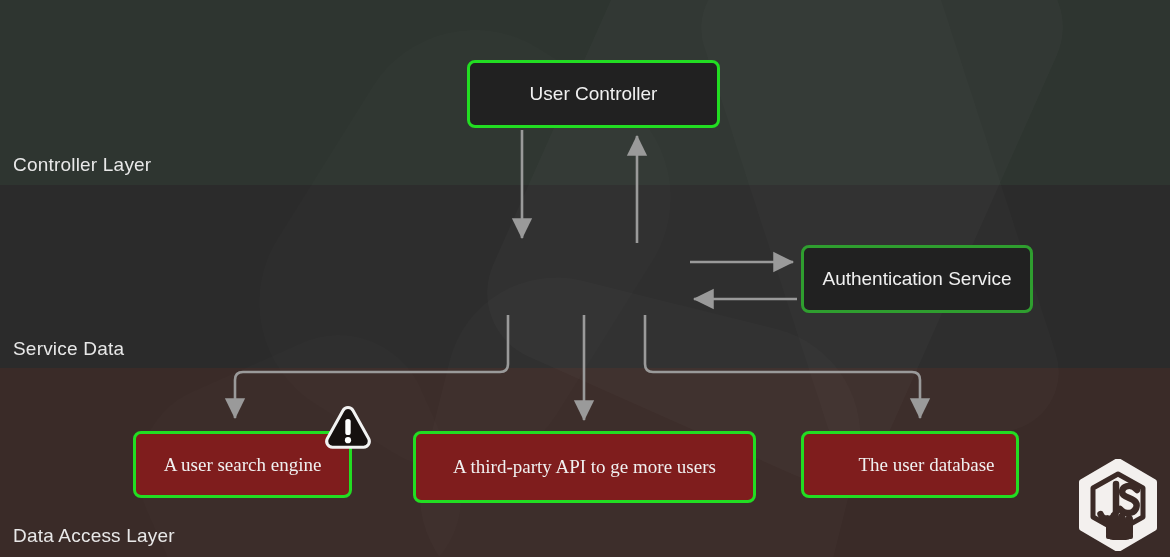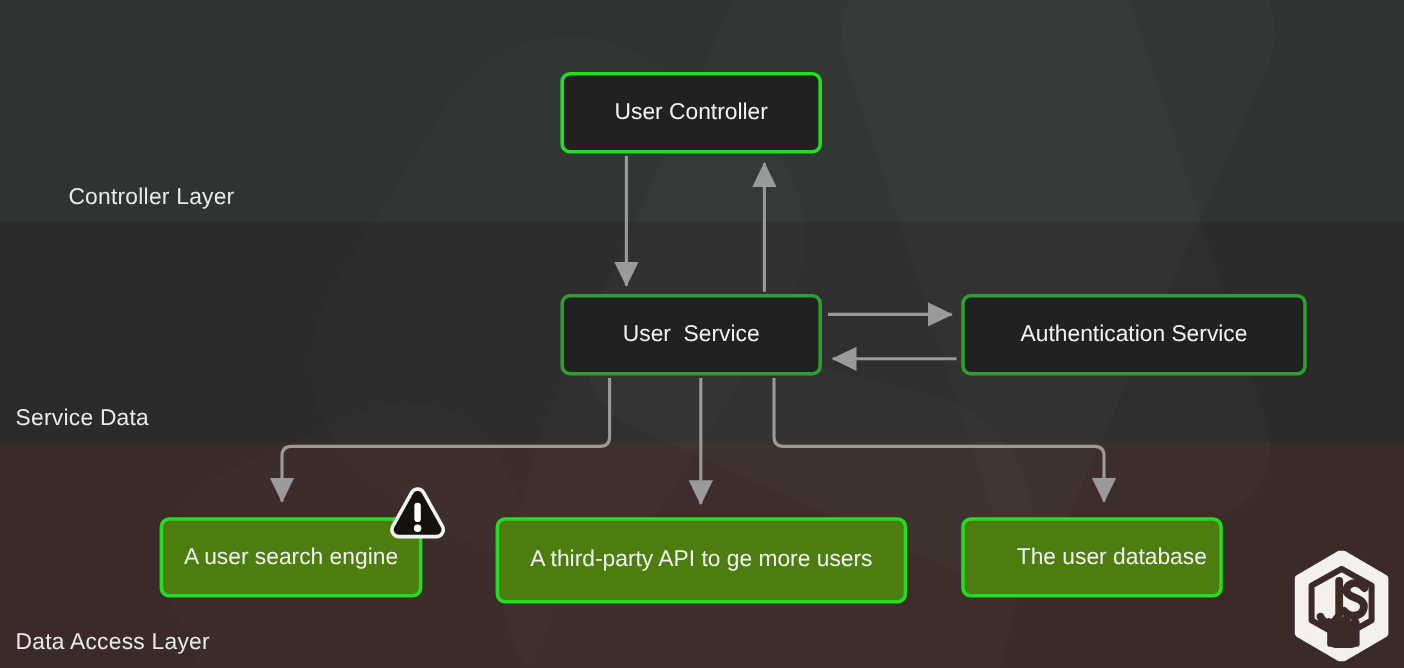--- a/index.html
+++ b/index.html
@@ -57,46 +57,46 @@
   #connectors{position:absolute;top:0;left:0;width:1170px;height:557px;}
 
   
   .layer-label{
     position:absolute;
     color:#e8e8e8;
     font-size:19px;
     letter-spacing:.2px;
     white-space:nowrap;
   }
-  #label-controller{left:13px;top:154px;margin-left:44px;}
+  #label-controller{left:13px;top:154px;}
   #label-service{left:13px;top:338px;}
   #label-data{left:13px;top:525px;}
 
   
   .node{
     position:absolute;
     box-sizing:border-box;
     display:flex;
     align-items:center;
     justify-content:center;
     border-radius:8px;
     background:#212121;
     color:#f0f0f0;
     font-size:19px;
     white-space:pre;
     text-align:center;
     padding:0 14px;
   }
   .node.bright{border:3px solid #22dd22;}
   .node.dim{border:3px solid #2f9e2f;}
-  .node.onred{background:#4d7c0f;}
+  .node.onred{background:#7f1d1d;font-family:Liberation Serif, serif;}
 
-  #node-user-controller{left:467px;top:60px;width:218px;height:68px;}
+  #node-user-controller{left:467px;top:60px;width:253px;height:68px;}
   #node-user-service{left:467px;top:245px;width:218px;height:68px;}
-  #node-auth-service{left:801px;top:245px;width:288px;height:68px;}
+  #node-auth-service{left:801px;top:245px;width:232px;height:68px;}
   #node-search-engine{left:133px;top:431px;width:219px;height:67px;}
   #node-third-party{left:413px;top:431px;width:343px;height:72px;}
   #node-user-db{left:801px;top:431px;width:218px;height:67px;padding-left:47px;}
 
   
   #warning-badge{
     position:absolute;
     left:323px;top:404px;
     width:50px;height:48px;
   }
@@ -146,21 +146,20 @@
       <path d="M645,315 L645,364 Q645,372 653,372 L912,372 Q920,372 920,380 L920,418" marker-end="url(#arrowhead)"></path>
     </g>
   </svg>
 
   <div class="layer-label" id="label-controller">Controller Layer</div>
   <div class="layer-label" id="label-service">Service Data</div>
   <div class="layer-label" id="label-data">Data Access Layer</div>
 
   <div class="node bright" id="node-user-controller">User Controller</div>
 
-  <div class="node dim" id="node-user-service">User  Service</div>
 
   <div class="node dim" id="node-auth-service">Authentication Service</div>
 
   <div class="node bright onred" id="node-search-engine">A user search engine</div>
 
   <div class="node bright onred" id="node-third-party">A third-party API to ge more users</div>
 
   <div class="node bright onred" id="node-user-db">The user database</div>
 
   <svg id="warning-badge" viewBox="0 0 50 48" xmlns="http://www.w3.org/2000/svg">

